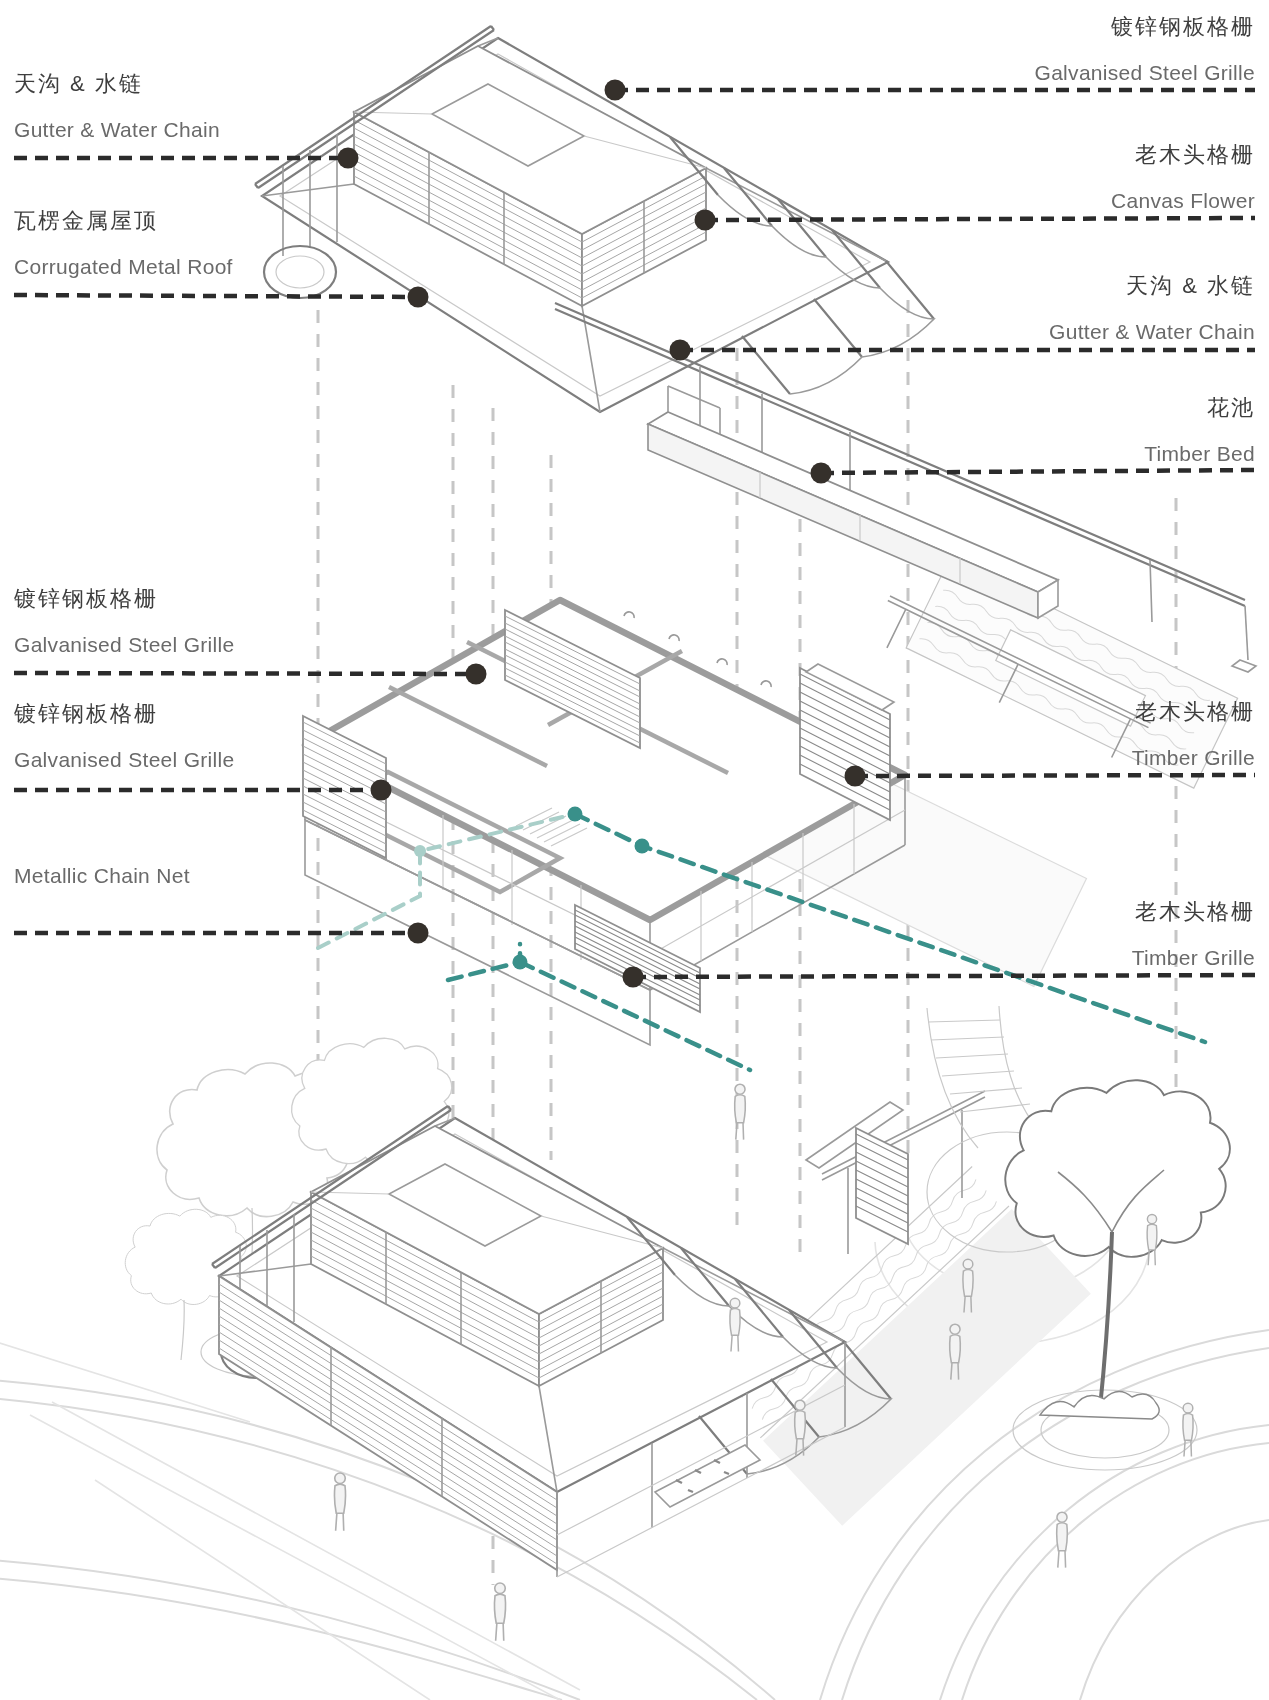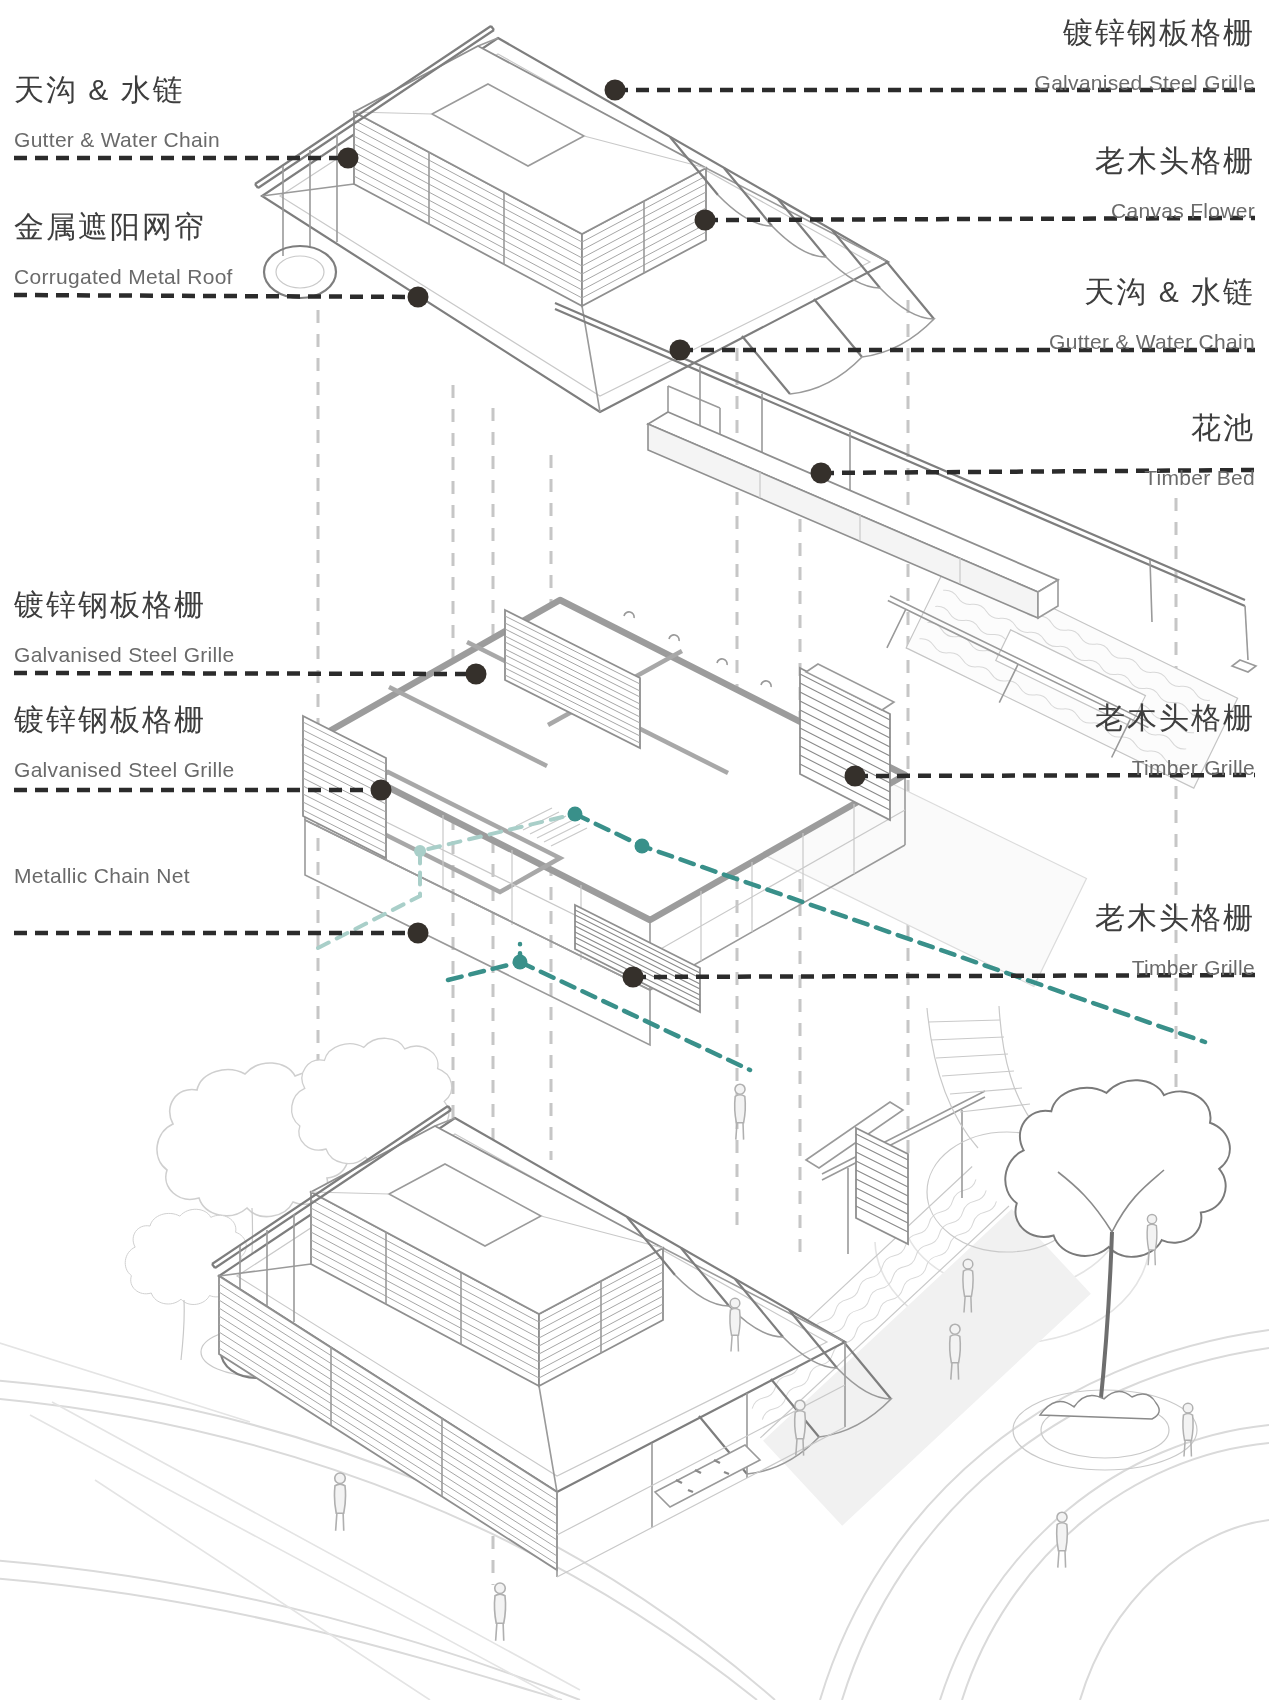--- a/index.html
+++ b/index.html
@@ -30,21 +30,21 @@
   .ldot{fill:var(--dot,#35302b);stroke:none;}
   .teal{stroke:var(--teal-path,#39908a);stroke-width:4.5;stroke-dasharray:14 9;fill:none;stroke-linecap:round;}
   .tealL{stroke:var(--teal-path-hidden,#a9cfc9);stroke-width:4;stroke-dasharray:12 9;fill:none;stroke-linecap:round;}
   .tnode{fill:var(--teal-path,#39908a);}
   .tnodeL{fill:var(--teal-path-hidden,#a9cfc9);}
 
   
   .callout{position:absolute;width:330px;pointer-events:none;}
   .callout.left{left:14px;text-align:left;}
   .callout.right{right:14px;text-align:right;}
-  .callout .zh{font-size:30px;letter-spacing:2px;color:var(--text-zh,#3e3e3e);
+  .callout .zh{font-size:22px;letter-spacing:2px;color:var(--text-zh,#3e3e3e);
                font-weight:400;line-height:1.3;}
   .callout .en{font-size:21px;color:var(--text-en,#6a6a6a);font-weight:300;
                line-height:1.2;margin-top:18px;letter-spacing:.3px;}
 </style>
 </head>
 <body>
 
 <div class="stage">
 
 <svg width="1269" height="1700" viewBox="0 0 1269 1700">
@@ -287,21 +287,21 @@
   <path class="leader" d="M633,977 L1255,975"></path> 
         <circle class="ldot" cx="633" cy="977" r="10.5"></circle>
 </g>
 </svg>
 
 <div class="callout left" style="top:70px">
   <div class="zh">天沟 &amp; 水链</div>
   <div class="en">Gutter &amp; Water Chain</div>
 </div>
 <div class="callout left" style="top:207px">
-  <div class="zh">金属遮阳网帘</div>
+  <div class="zh">瓦楞金属屋顶</div>
   <div class="en">Corrugated Metal Roof</div>
 </div>
 <div class="callout left" style="top:585px">
   <div class="zh">镀锌钢板格栅</div>
   <div class="en">Galvanised Steel Grille</div>
 </div>
 <div class="callout left" style="top:700px">
   <div class="zh">镀锌钢板格栅</div>
   <div class="en">Galvanised Steel Grille</div>
 </div>
@@ -313,21 +313,21 @@
   <div class="en">Galvanised Steel Grille</div>
 </div>
 <div class="callout right" style="top:141px">
   <div class="zh">老木头格栅</div>
   <div class="en">Canvas Flower</div>
 </div>
 <div class="callout right" style="top:272px">
   <div class="zh">天沟 &amp; 水链</div>
   <div class="en">Gutter &amp; Water Chain</div>
 </div>
-<div class="callout right" style="top:408px">
+<div class="callout right" style="top:394px">
   <div class="zh">花池</div>
   <div class="en">Timber Bed</div>
 </div>
 <div class="callout right" style="top:698px">
   <div class="zh">老木头格栅</div>
   <div class="en">Timber Grille</div>
 </div>
 <div class="callout right" style="top:898px">
   <div class="zh">老木头格栅</div>
   <div class="en">Timber Grille</div>

